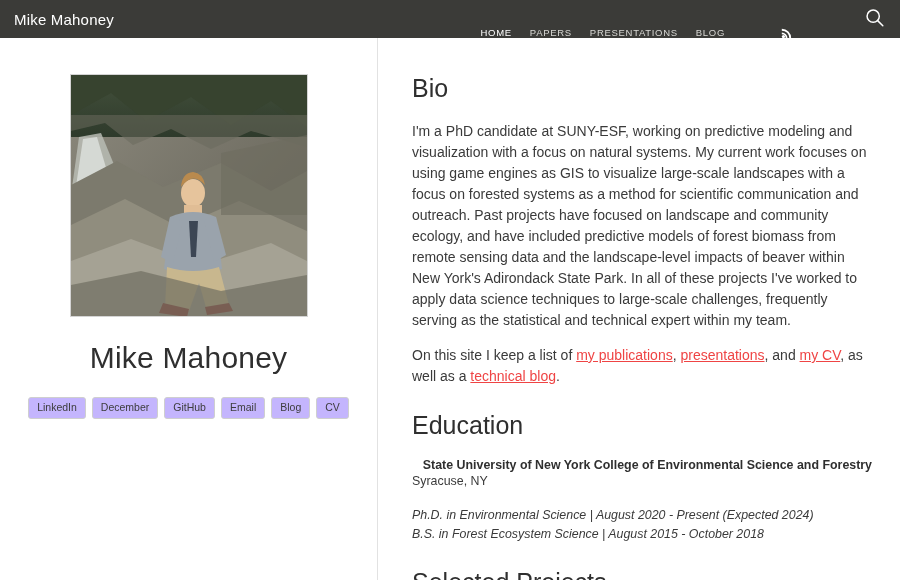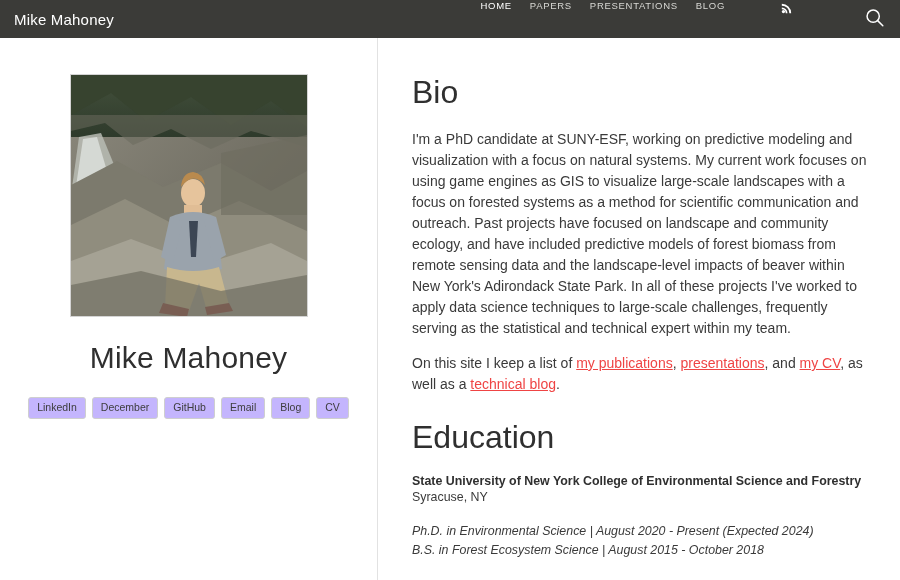--- a/index.html
+++ b/index.html
@@ -22,21 +22,21 @@
     padding: 0 0 0 14px;
     color: #ffffff;
   }
   .brand {
     font-size: 15px;
     color: #ffffff;
     letter-spacing: .2px;
   }
   .nav-right {
     display: flex;
-    align-items: flex-start;
+    align-items: flex-end;
     height: 38px;
     gap: 42px;
   }
   .nav-links {
     display: flex;
     align-items: center;
     gap: 18px;
     margin-right: 14px;
   }
   .nav-link {
@@ -109,21 +109,21 @@
     font-family: "Liberation Sans", sans-serif;
   }
 
   
   .right-col {
     flex: 1;
     padding: 36px 28px 0 34px;
     overflow: hidden;
   }
   h1.section {
-    font-size: 32px;
+    font-size: 25px;
     font-weight: normal;
     margin: 0 0 18px 0;
     color: #2f2f2f;
   }
   h1.section.spaced { margin-top: 24px; }
   p.body {
     font-size: 14px;
     line-height: 21px;
     margin: 0 4px 14px 0;
     color: #3a3a3a;
@@ -131,20 +131,21 @@
   a.inline {
     color: #ef4444;
     text-decoration: underline;
     cursor: pointer;
   }
   .edu-school {
     font-size: 12.4px;
     font-weight: bold;
     margin: 0;
     color: #2f2f2f;
+    text-align: right;
   }
   .edu-city {
     font-size: 12.4px;
     margin: 2px 0 0 0;
     color: #3a3a3a;
   }
   .edu-lines {
     margin: 18px 0 0 0;
     font-size: 12.4px;
     line-height: 19px;

